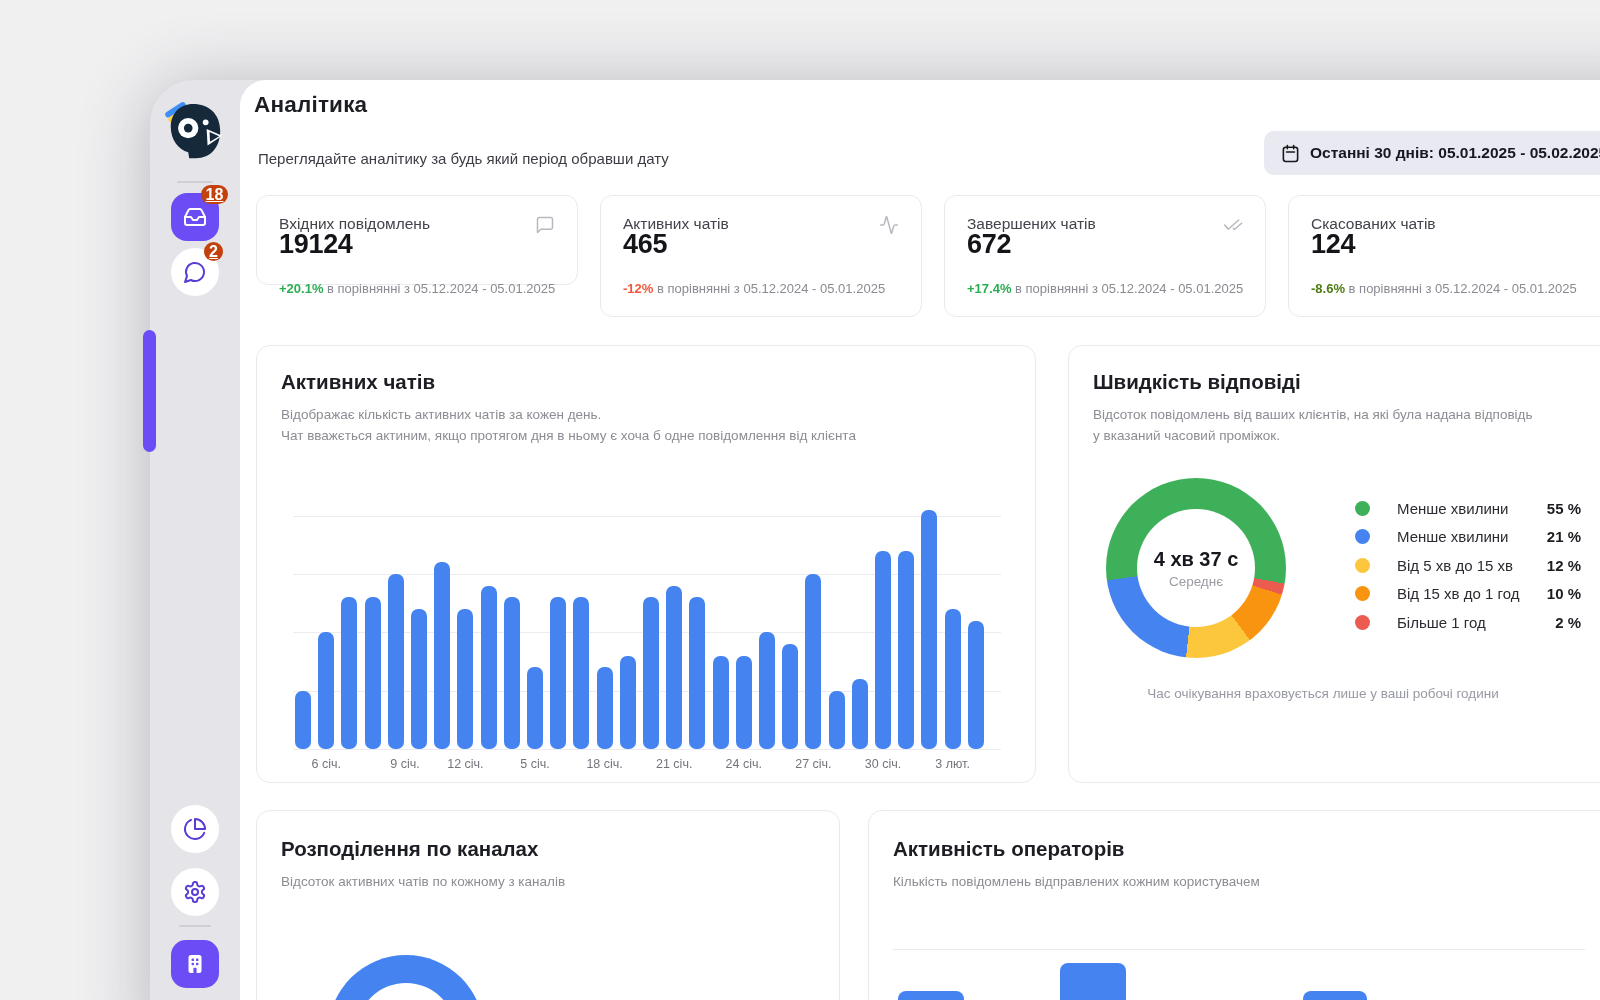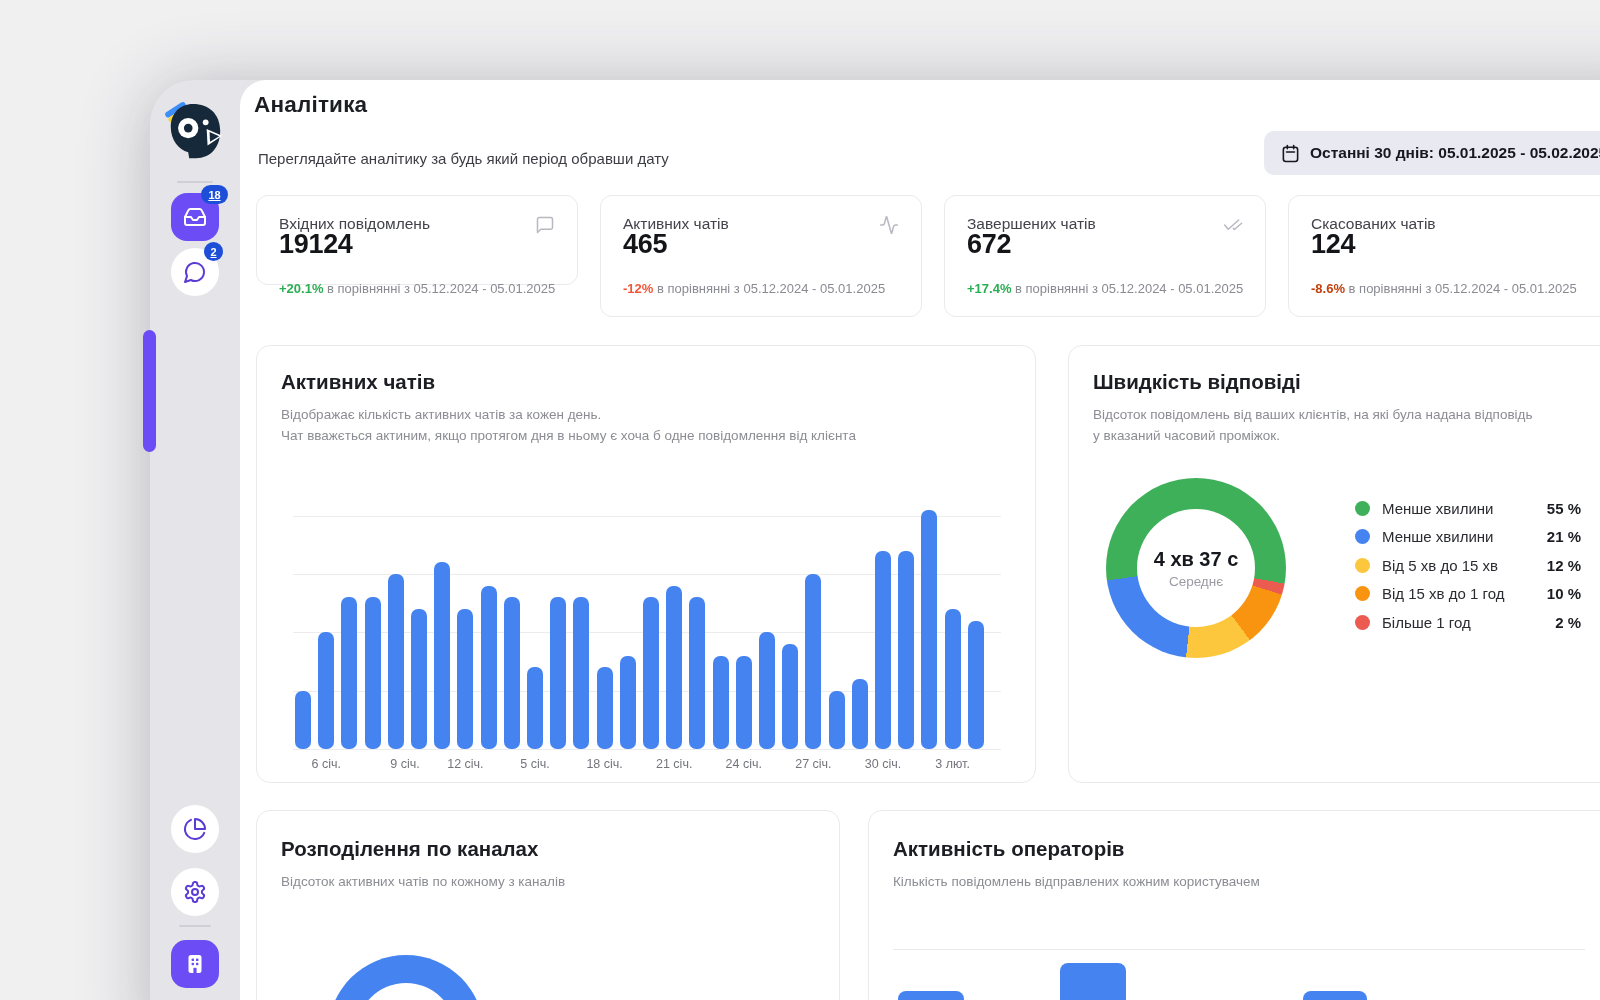--- a/index.html
+++ b/index.html
@@ -6,21 +6,21 @@
     font-family:"Liberation Sans","DejaVu Sans",sans-serif;-webkit-font-smoothing:antialiased;}
   .page{position:absolute;inset:0;width:1600px;height:1000px;background:#f0f0f1;overflow:hidden;}
   .window{position:absolute;left:150px;top:80px;width:1520px;height:960px;background:#e4e4e9;
     border-radius:44px 0 0 0;box-shadow:0 6px 70px rgba(45,45,70,.30);}
   .content{position:absolute;left:90px;top:0;right:0;bottom:0;background:#ffffff;border-radius:26px 0 0 0;}
 
   
   .side-item{position:absolute;left:21px;width:48px;height:48px;display:flex;align-items:center;justify-content:center;cursor:pointer;}
   .round{background:#fff;border-radius:50%;}
   .square{background:#6b4cf5;border-radius:16px;}
-  .badge{position:absolute;background:#1d4ed8;color:#fff;font-weight:bold;font-size:11px;
+  .badge{position:absolute;background:#c2410c;color:#fff;font-weight:bold;font-size:16px;
     display:flex;align-items:center;justify-content:center;border-radius:10px;z-index:3;text-decoration:underline;}
   .side-divider{position:absolute;height:2px;background:#cfcfd6;border-radius:2px;}
   .active-pill{position:absolute;left:143px;top:330px;width:13px;height:122px;background:#6b4cf5;border-radius:7px;z-index:6;}
 
   
   .h1{position:absolute;left:14px;top:12px;font-size:22.5px;font-weight:600;color:#1d1e24;letter-spacing:.2px;}
   .subtitle{position:absolute;left:18px;top:70px;font-size:15px;color:#3d3e45;}
   .date-chip{position:absolute;left:1024px;top:51px;height:44px;width:560px;background:#e8e9f1;border-radius:10px;
     display:flex;align-items:center;gap:10px;padding-left:17px;box-sizing:border-box;cursor:pointer;}
   .date-chip span{font-size:15.5px;font-weight:600;color:#17181f;white-space:nowrap;}
@@ -46,21 +46,21 @@
   
   .donut{position:absolute;border-radius:50%;}
   .donut-hole{position:absolute;background:#fff;border-radius:50%;display:flex;flex-direction:column;
     align-items:center;justify-content:center;}
   .donut-value{font-size:20px;font-weight:bold;color:#17181d;}
   .donut-label{font-size:13.5px;color:#9b9ca3;margin-top:3px;}
 
   .legend{position:absolute;left:286px;top:148px;width:226px;}
   .legend-row{display:flex;align-items:center;height:28.5px;}
   .legend-dot{width:15px;height:15px;border-radius:50%;flex:0 0 15px;}
-  .legend-label{font-size:15px;color:#2b2c32;margin-left:12px;flex:1;white-space:nowrap;}
+  .legend-label{font-size:15px;color:#2b2c32;margin-left:27px;flex:1;white-space:nowrap;}
   .legend-val{font-size:15px;font-weight:bold;color:#1c1d22;text-align:right;white-space:nowrap;}
 
   .note-wrap{position:absolute;left:24px;top:331px;width:460px;text-align:center;}
   .note-main{font-size:15.5px;font-weight:600;color:#26272c;white-space:nowrap;}
   .note-main svg{vertical-align:-3px;margin-left:6px;}
   .note-sub{font-size:13.5px;color:#989aa3;margin-top:9px;white-space:nowrap;}
 
   
   .op-gridline{position:absolute;left:24px;width:692px;top:138px;height:1px;background:#e9e9ec;}
   .op-bar{position:absolute;background:#4584f0;border-radius:8px 8px 0 0;}
@@ -180,21 +180,21 @@
             </svg>
         </div>
         <div class="stat-value">672</div>
         <div class="stat-delta"><b style="color: rgb(42, 174, 82);">+17.4%</b><span> в порівнянні з 05.12.2024 - 05.01.2025</span></div>
       </div>
 
       <div class="card" style="left:1048px;top:115px;width:380px;height:122px;">
         <div class="stat-title">Скасованих чатів</div>
 
         <div class="stat-value">124</div>
-        <div class="stat-delta"><b style="color: #c2410c;">-8.6%</b><span> в порівнянні з 05.12.2024 - 05.01.2025</span></div>
+        <div class="stat-delta"><b style="color: #4d7c0f;">-8.6%</b><span> в порівнянні з 05.12.2024 - 05.01.2025</span></div>
       </div>
 
       <div class="card bigcard" style="left:16px;top:265px;width:780px;height:438px;">
         <div class="card-title">Активних чатів</div>
         <div class="card-desc" style="top:61px;">Відображає кількість активних чатів за кожен день.</div>
         <div class="card-desc" style="top:82px;">Чат вважється актиним, якщо протягом дня в ньому є хоча б одне повідомлення від клієнта</div>
         <div class="plot" id="daily-plot">
             <div class="gridline" style="top: 245px;"></div>
             <div class="gridline" style="top: 186.667px;"></div>
             <div class="gridline" style="top: 128.333px;"></div>
@@ -277,20 +277,21 @@
             <span class="legend-val">10 %</span>
           </div>
           <div class="legend-row">
             <span class="legend-dot" style="background-color: rgb(236, 91, 79);"></span>
             <span class="legend-label">Більше 1 год</span>
             <span class="legend-val">2 %</span>
           </div>
         </div>
 
         <div class="note-wrap">
+          <div class="note-sub">Час очікування враховується лише у ваші робочі години</div>
         </div>
       </div>
 
       <div class="card bigcard" style="left:16px;top:730px;width:584px;height:400px;overflow:hidden;">
         <div class="card-title" style="top:26px;">Розподілення по каналах</div>
         <div class="card-desc" style="top:63px;">Відсоток активних чатів по кожному з каналів</div>
         <div class="donut" id="channels-donut" style="left: 71px; top: 144px; width: 156px; height: 156px; background: rgb(69, 132, 240);">
           <div class="donut-hole" style="inset:28px;"></div>
         </div>
       </div>

